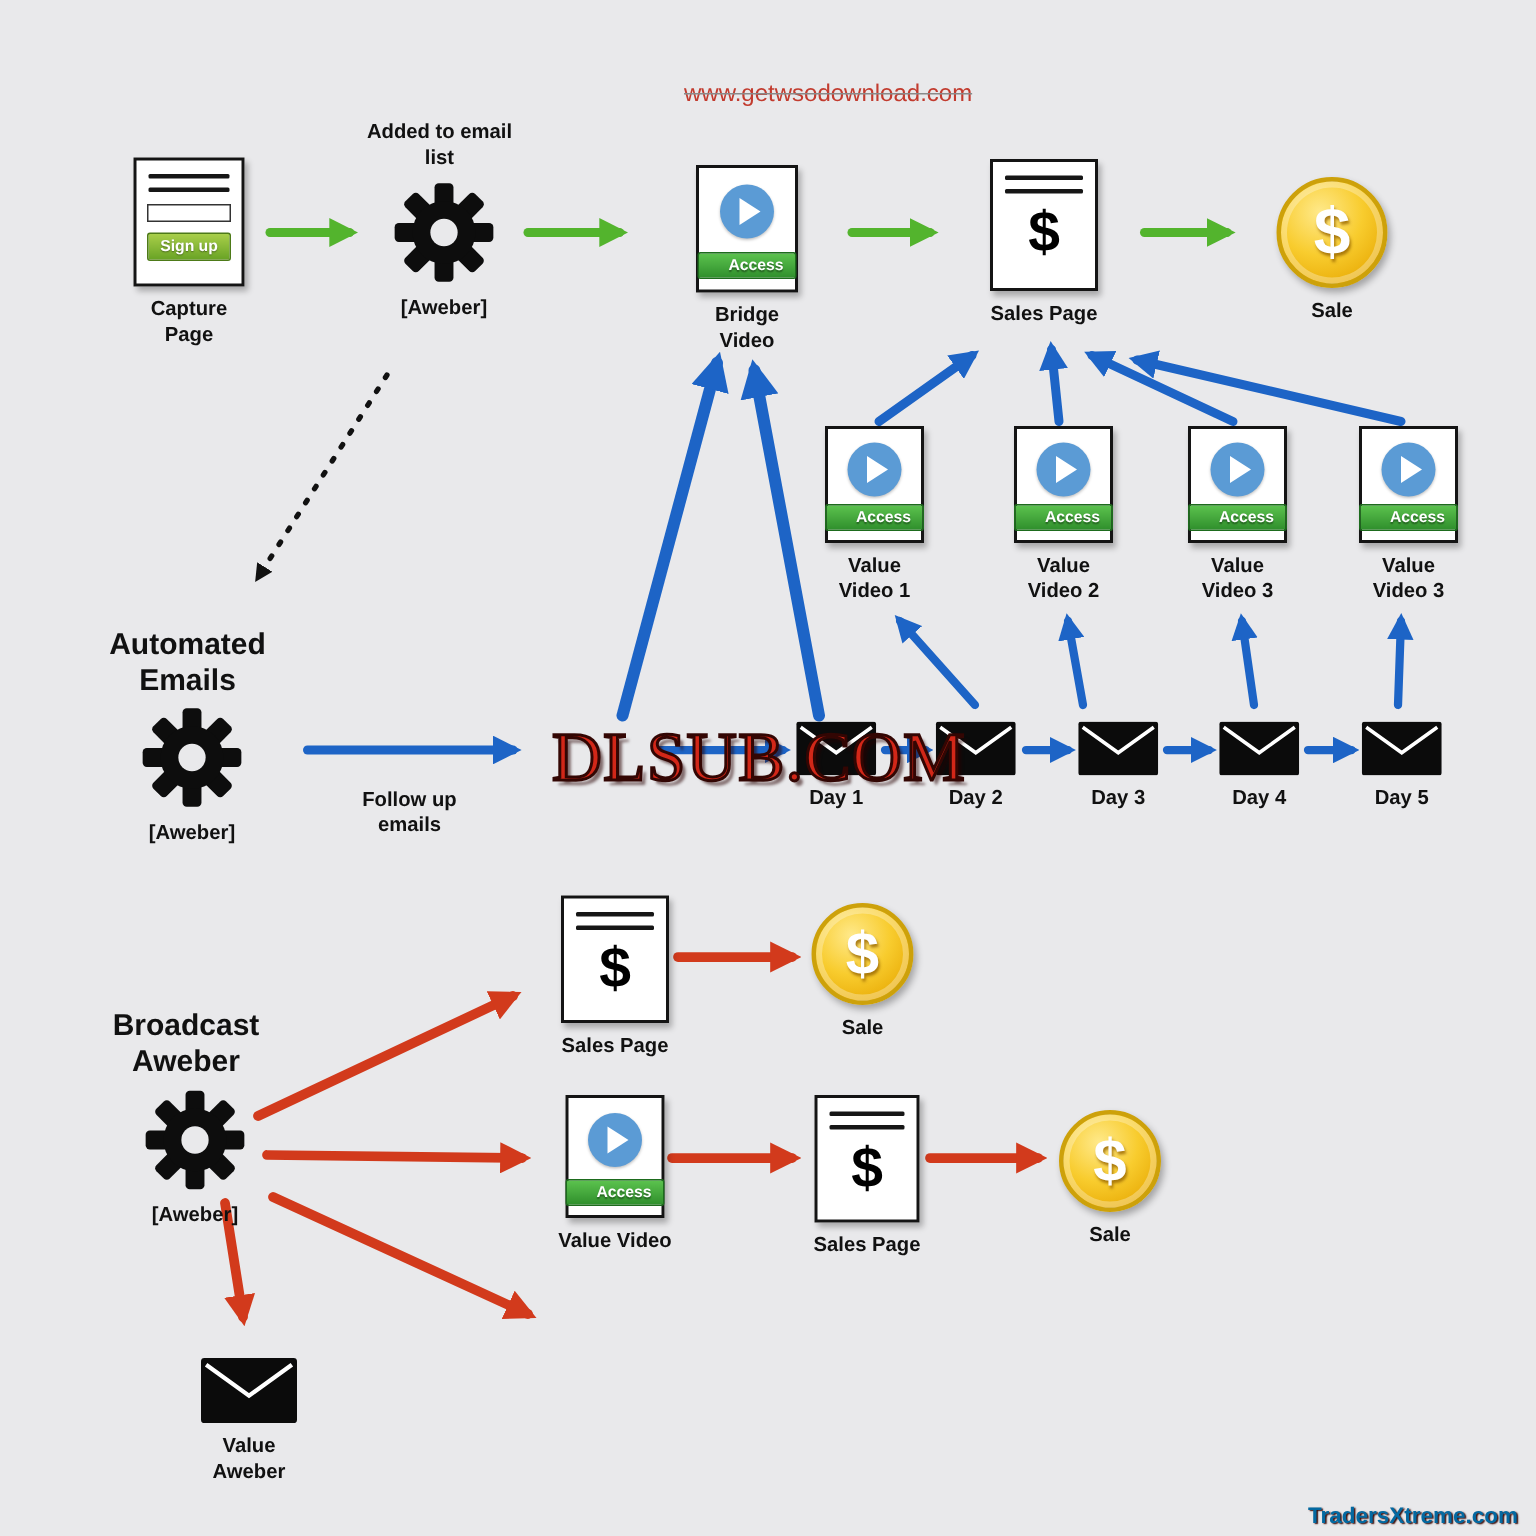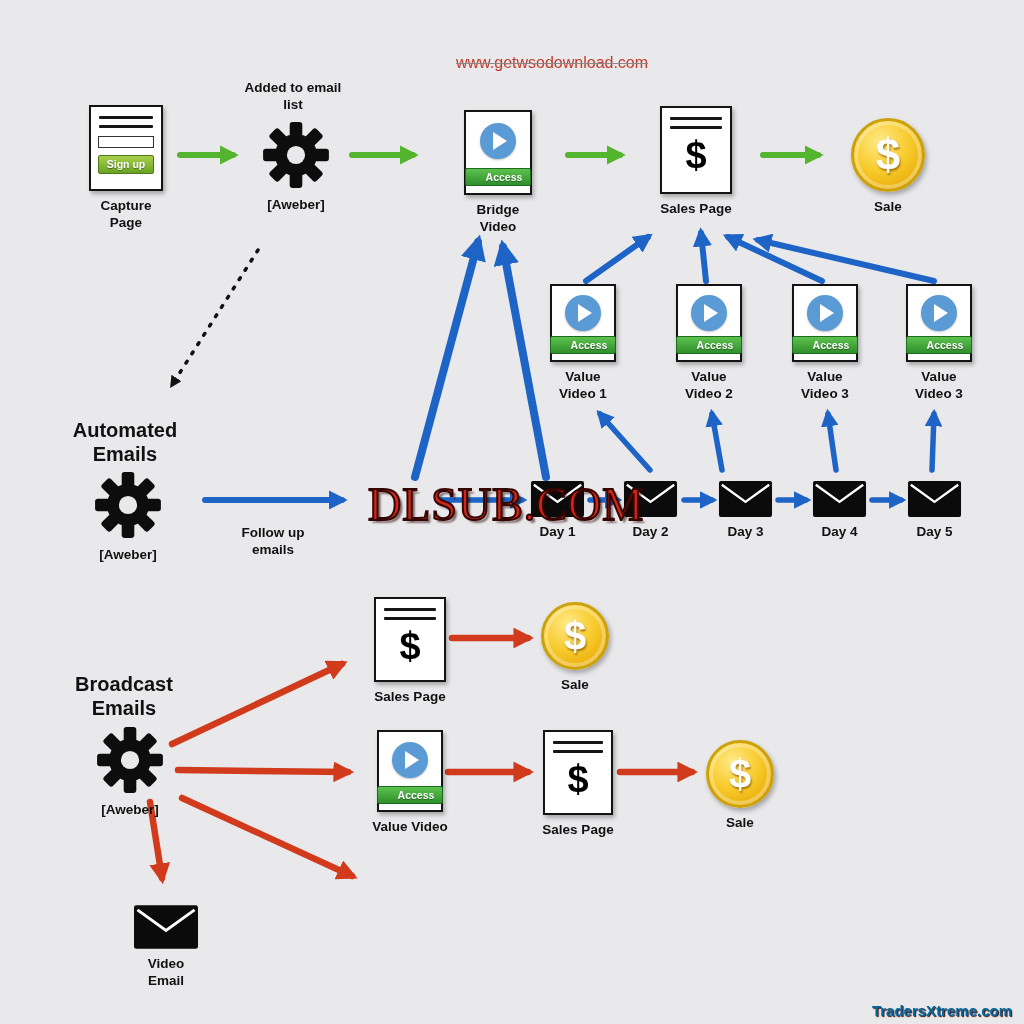--- a/index.html
+++ b/index.html
@@ -235,21 +235,21 @@
     <div class="lbl" style="width:58px">Value Video 3</div>
   </div>
   <div class="node" style="left:904px; top:284px; width:70px">
     <div class="doc" style="width:66px; height:78px; justify-content:space-between; padding:9px 0 6px">
       <div class="play"></div>
       <div class="btn access">Access</div>
     </div>
     <div class="lbl" style="width:58px">Value Video 3</div>
   </div>
 
-  <div class="heading" style="left:66px; top:672px; width:116px">Broadcast Emails</div>
+  <div class="heading" style="left:66px; top:672px; width:116px">Broadcast Aweber</div>
 
   <div class="node" style="left:92px; top:725px; width:76px">
     <svg width="70" height="70">
         <use href="#gear"></use>
       </svg>
     <div class="lbl">[Aweber]</div>
   </div>
 
   <div class="node" style="left:372px; top:597px; width:76px">
     <div class="doc" style="width:72px; height:85px; padding-top:9px">
@@ -288,21 +288,21 @@
     <div class="coin" style="width:68px; height:68px">
       <span class="c-dollar" style="font-size:40px">$</span>
     </div>
     <div class="lbl">Sale</div>
   </div>
 
   <div class="node" style="left:130px; top:905px; width:72px">
     <svg width="64" height="44">
         <use href="#env"></use>
       </svg>
-    <div class="lbl">Video Email</div>
+    <div class="lbl">Value Aweber</div>
   </div>
 
 
   <div class="wm" id="wm-getwso">www.getwsodownload.com</div>
   <div class="wm" id="wm-dlsub">DLSUB.COM</div>
   <div class="wm" id="wm-traders">TradersXtreme.com</div>
 
 </div>
 
 </body></html>

